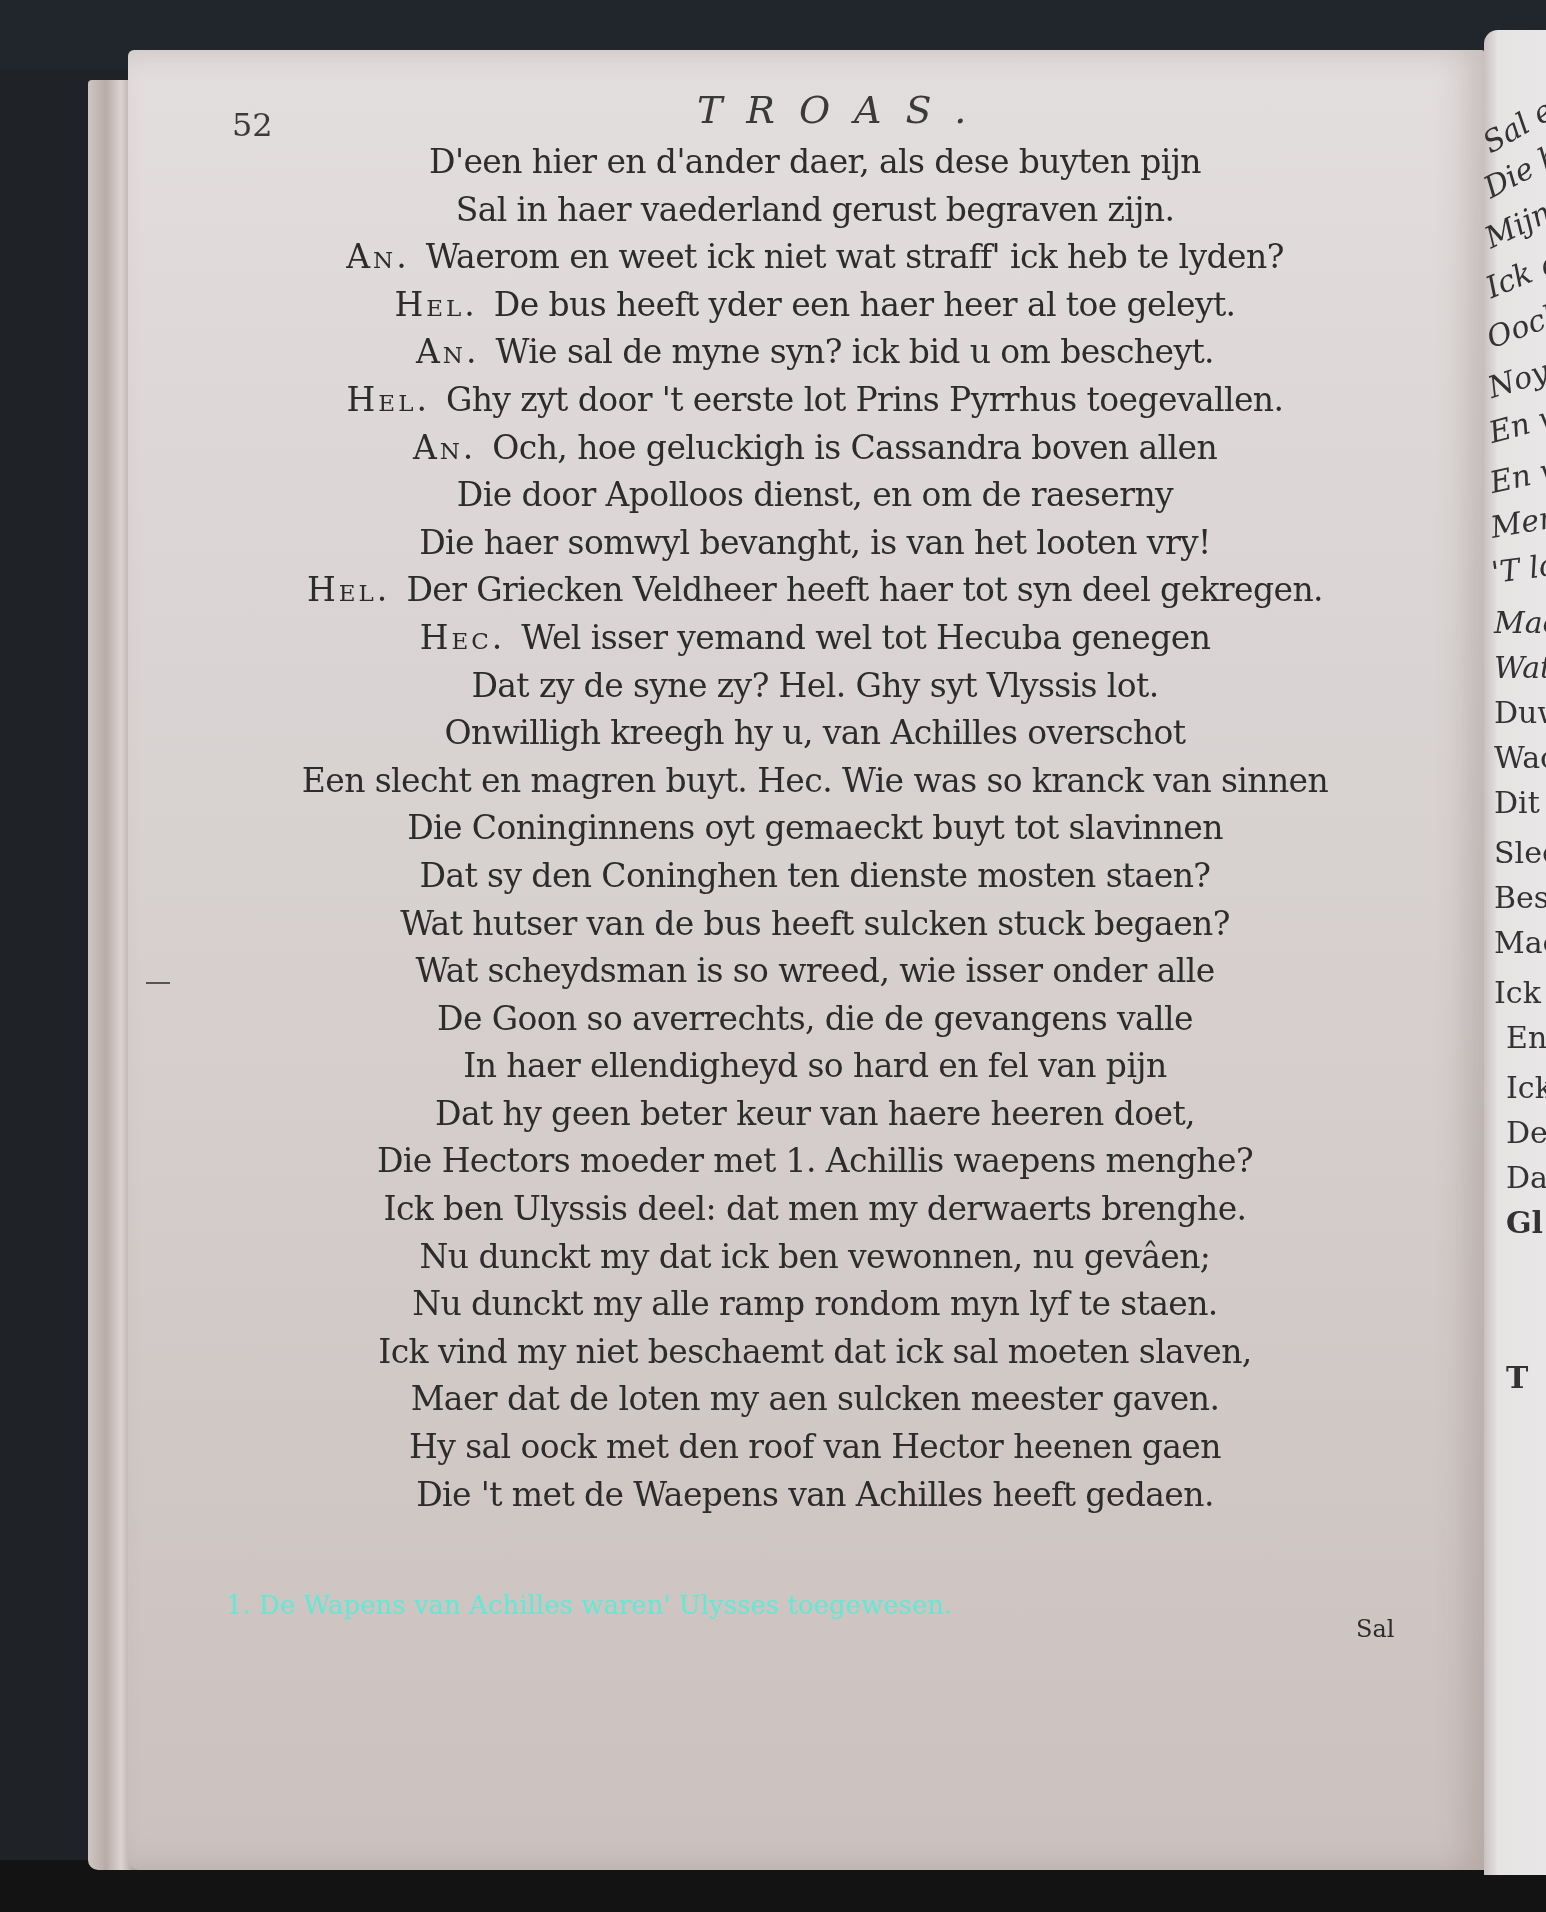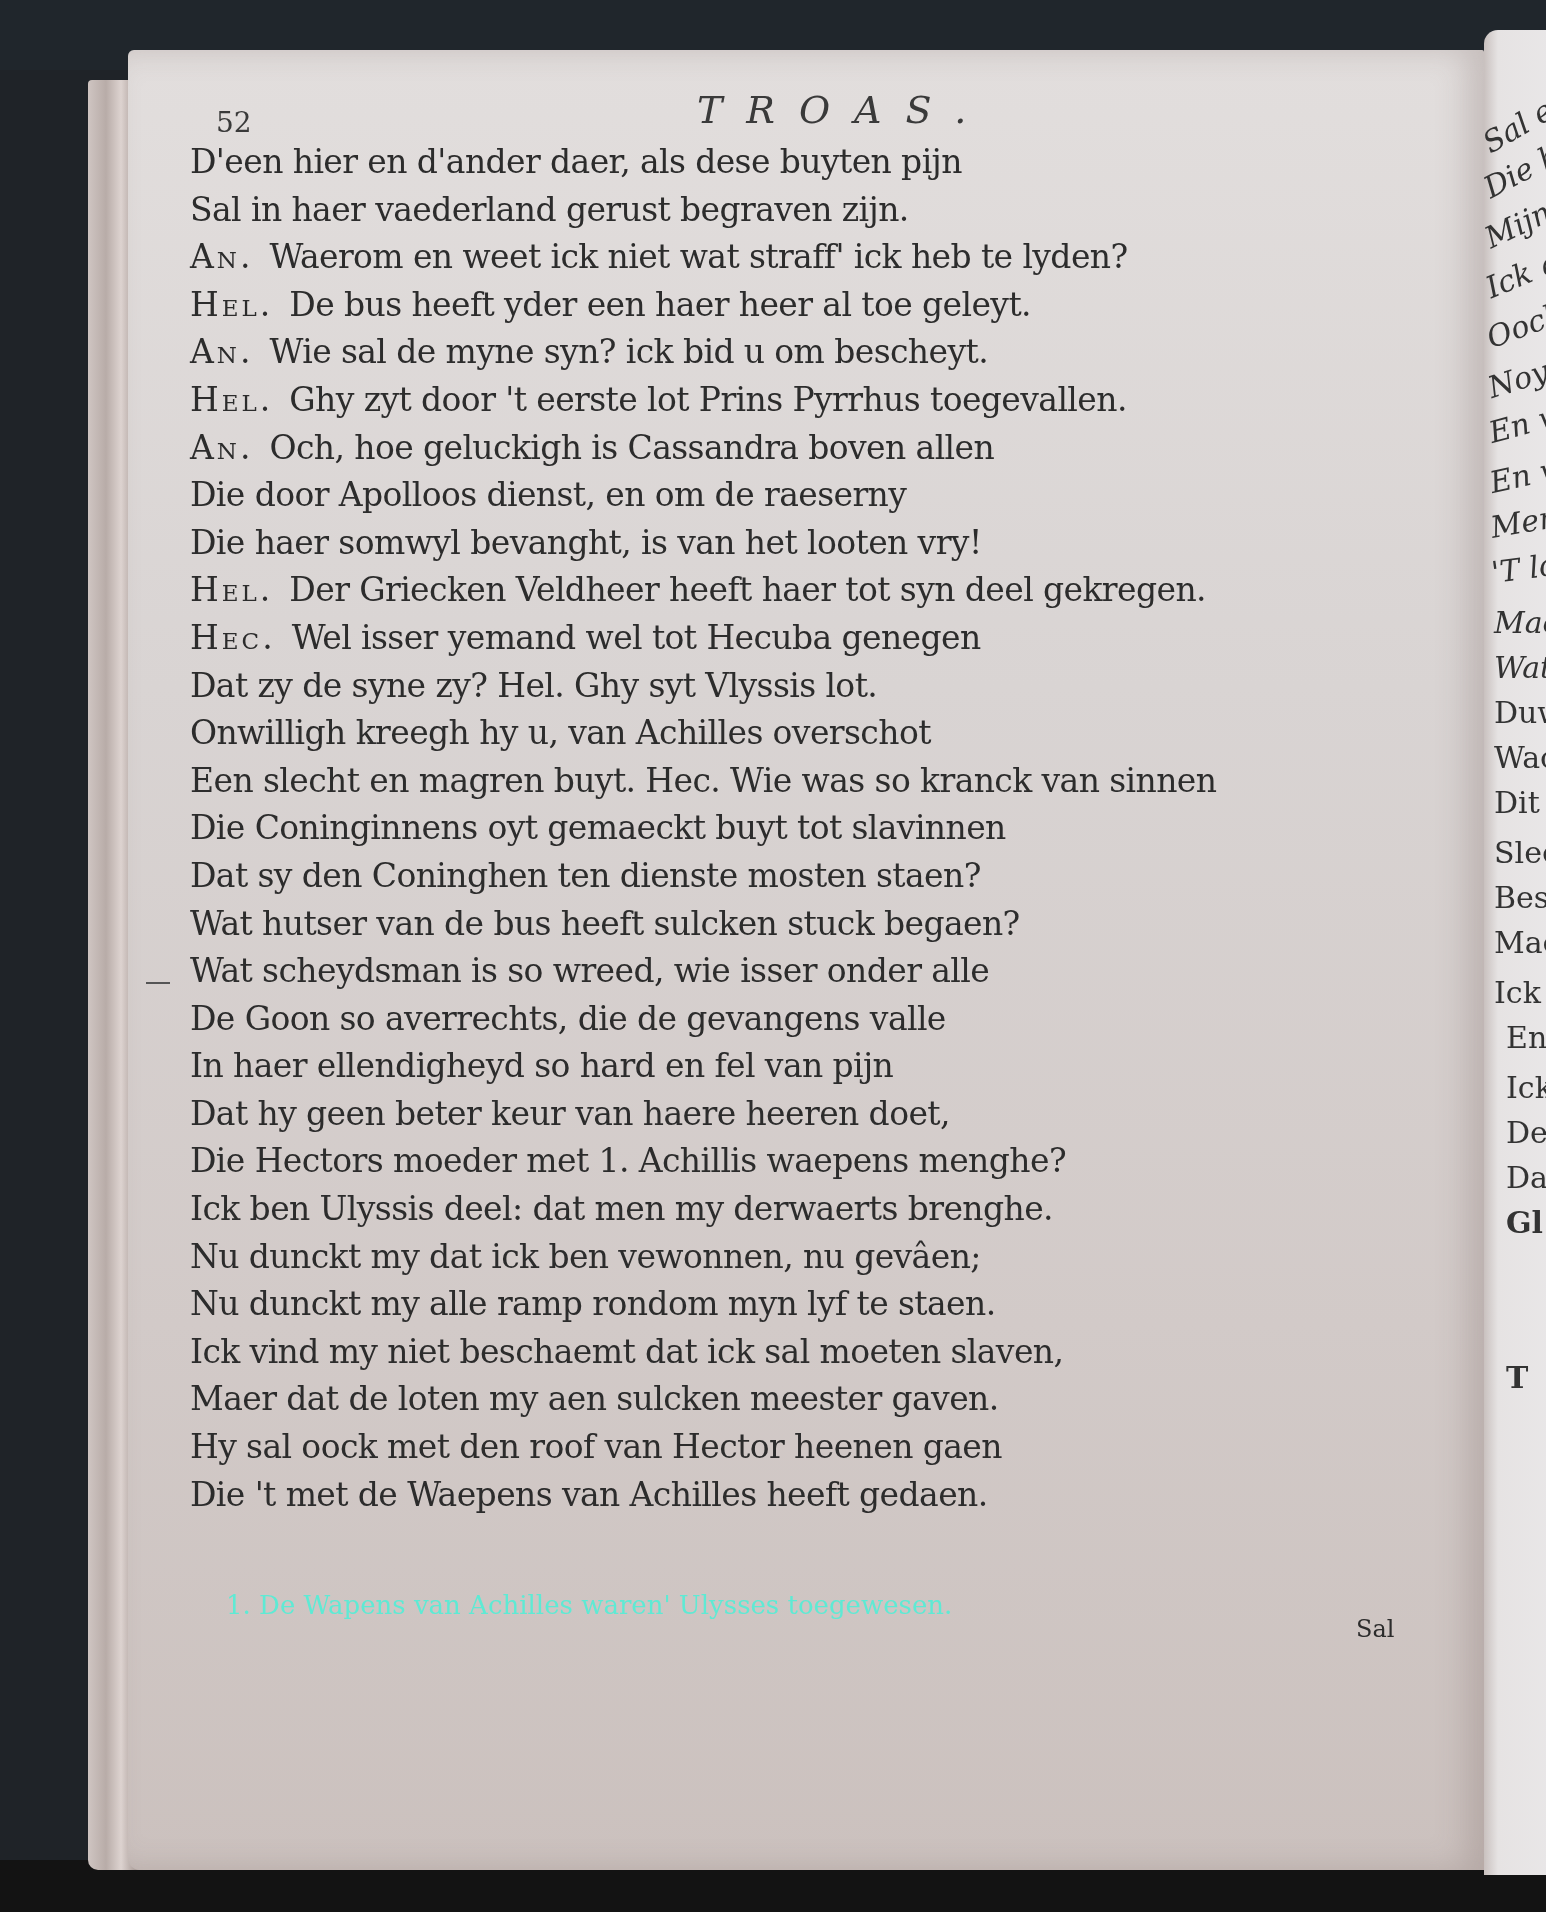--- a/index.html
+++ b/index.html
@@ -21,27 +21,27 @@
     border-radius:6px 2px 0 12px;
     box-shadow: inset -18px 0 30px rgba(120,100,95,0.25);
   }
   .right-page {
     position:absolute; left:1484px; top:30px; width:70px; height:1845px;
     background:linear-gradient(90deg,#c9c1bf 0%,#e6e3e3 20%,#e9e7e8 100%);
     border-radius:14px 0 0 0;
     overflow:hidden;
   }
   .page-number {
-    position:absolute; left:216px; top:106px; font-size:28px; color:#3a3a3a;
+    position:absolute; left:232px; top:106px; font-size:32px; color:#3a3a3a;
   }
   .running-head {
     position:absolute; left:697px; top:88px; font-size:38px; font-style:italic;
     letter-spacing:24px; color:#3a3a3a;
   }
-  .text-block { position:absolute; left:190px; top:138px; width:1250px; }
+  .text-block { position:absolute; left:190px; top:138px; width:1250px;text-align:center; }
   .line {
     height:47.6px; line-height:47.6px; font-size:33px; color:#2c2c2c;
     white-space:nowrap; letter-spacing:-0.6px;
   }
   .speaker { font-variant:small-caps; letter-spacing:3px; margin-right:16px; }
   .footnote {
     position:absolute; left:226px; top:1590px; font-size:26px; color:#5eead4; white-space:nowrap;
   }
   .catchword {
     position:absolute; left:1356px; top:1615px; font-size:24px; color:#2c2c2c;

